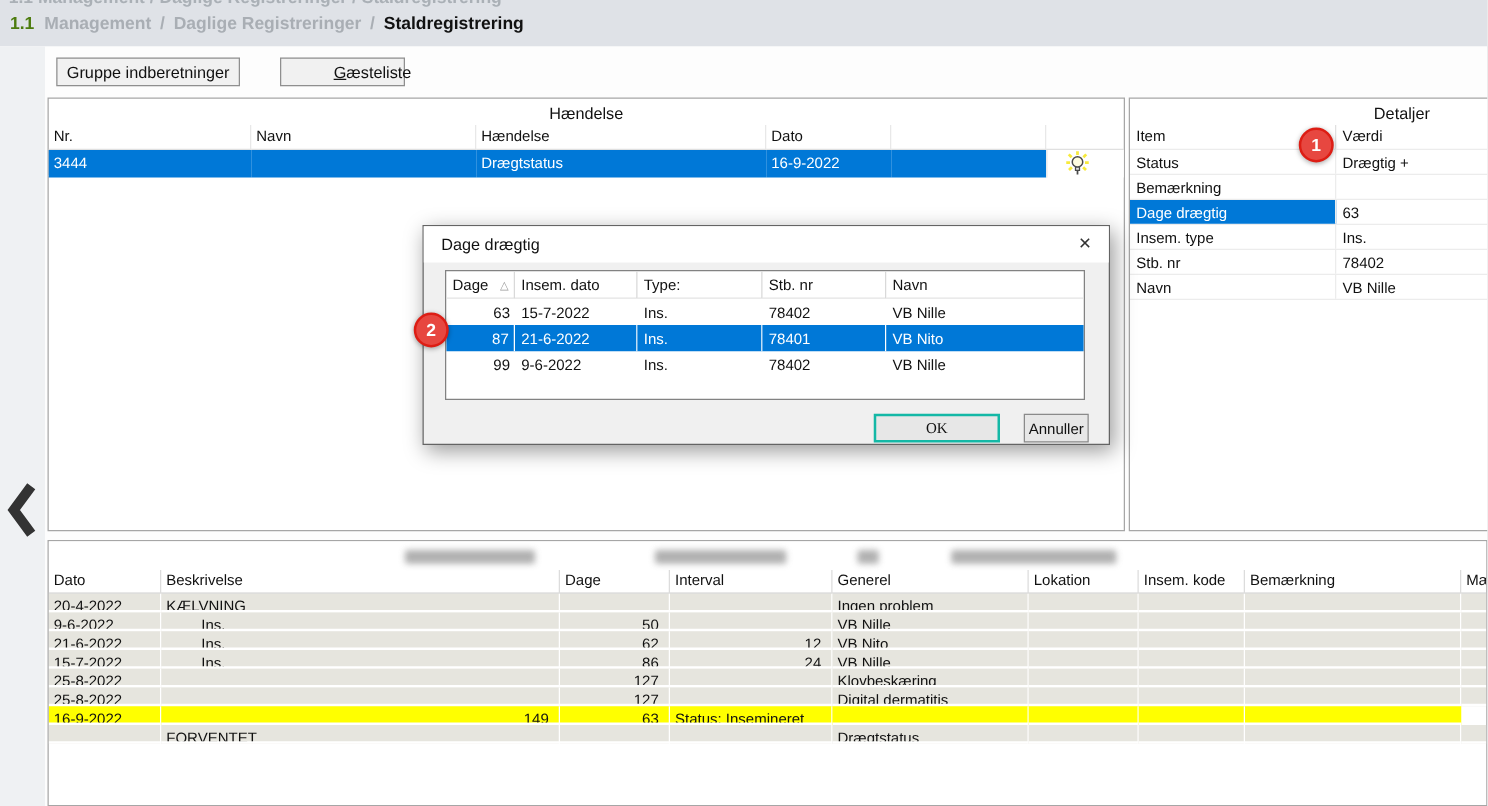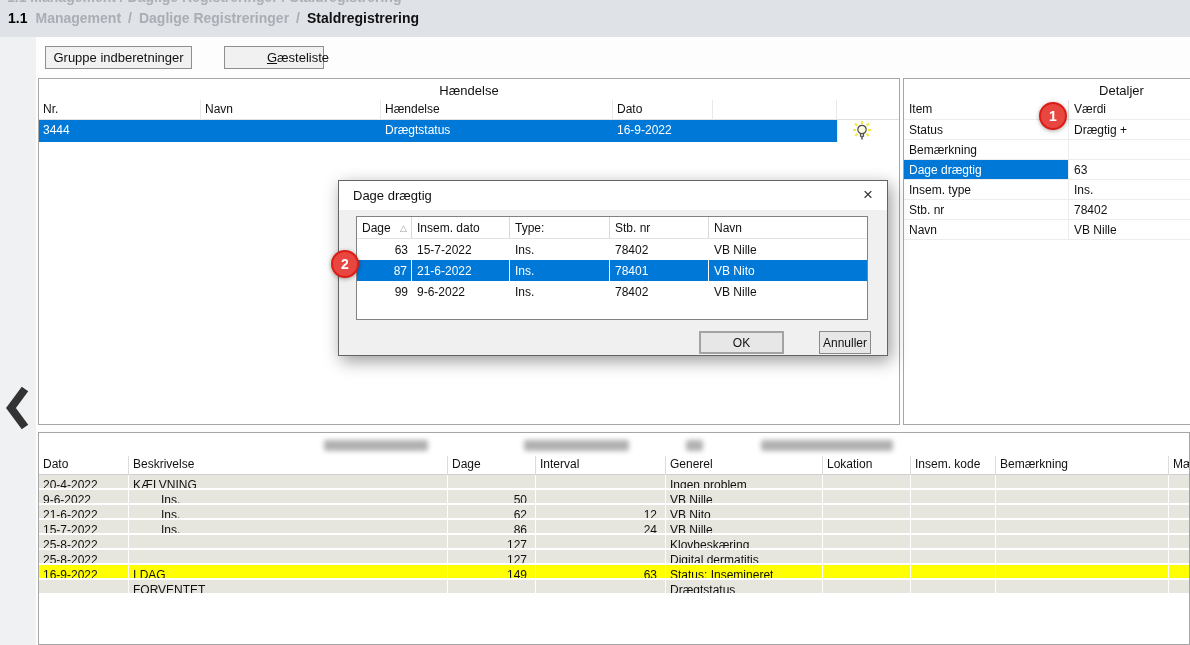--- a/index.html
+++ b/index.html
@@ -3,21 +3,21 @@
 <meta charset="utf-8">
 <style>
   * { box-sizing: border-box; margin: 0; padding: 0; }
   body { background:#cfcfcf; font-family:"Liberation Sans", sans-serif; }
   .frame { position:relative; width:1190px; height:645px; overflow:hidden; background:#fdfdfd; }
 
   
   .topbar { position:absolute; left:0; top:0; width:1190px; height:37px; background:#dfe2e7; overflow:hidden; }
   .clipped-line { position:absolute; left:7px; top:-11px; font-size:14px; font-weight:bold; color:#aab0b6; white-space:nowrap; }
   .breadcrumb { position:absolute; left:8px; top:10px; font-size:14px; font-weight:bold; white-space:nowrap; }
-  .bc-index { color:#000000; margin-right:8px; }
+  .bc-index { color:#4d7c0f; margin-right:8px; }
   .bc-dim { color:#a9aeb4; }
   .bc-sep { color:#a9aeb4; margin:0 7px; }
   .bc-active { color:#111; }
 
   .left-strip { position:absolute; left:0; top:37px; width:36px; height:608px; background:#eff1f3; }
   .nav-back { position:absolute; left:5px; top:384px; width:26px; height:48px; cursor:pointer; }
 
   
   .btn { position:absolute; height:23px; background:#f1f1f1; border:1px solid #8f8f8f; font-size:13px; color:#111;
          display:flex; align-items:center; justify-content:center; font-family:"Liberation Sans",sans-serif; }
@@ -71,21 +71,21 @@
   .dg-header > div:last-child { border-right:none; }
   .dg-header .hd-dage { display:flex; justify-content:space-between; padding-right:4px; }
   .sort-tri { color:#9a9a9a; font-size:9px; line-height:14px; }
   .dg-row { height:21px; cursor:default; }
   .dg-row > div { font-size:12px; color:#111; padding:4px 0 0 5px; overflow:hidden; }
   .dg-row .num { text-align:right; padding-right:4px; }
   .dg-row.selected > div { background:#0078d7; color:#fff; border-right:1px solid #fff; }
   .dg-row.selected > div:last-child { border-right:none; }
   .dlg-btn { position:absolute; height:23px; background:#e7e7e7; font-size:12px; color:#111;
              display:flex; align-items:center; justify-content:center; cursor:pointer; }
-  .dlg-ok { left:360px; top:150px; width:85px; border:2px solid #a3a3a3; }
+  .dlg-ok { left:360px; top:150px; width:101px; border:2px solid #14b8a6;font-family:Liberation Serif, serif; }
   .dlg-cancel { left:480px; top:150px; width:52px; border:1px solid #8a8a8a; }
 
   
   .history-panel { left:38px; top:432px; width:1152px; height:213px; overflow:hidden; }
   .info-strip { position:relative; height:23px; background:#fff; }
   .redact { position:absolute; top:7px; height:11px; background:#9d9d9d; opacity:.8; filter:blur(2.5px); border-radius:2px; }
   .hist-grid { display:grid; grid-template-columns:90px 319px 88px 130px 157px 88px 85px 173px 1fr; }
   .hist-header { height:19px; }
   .hist-header > div { font-size:12px; color:#111; padding:1px 0 0 4px; border-right:1px solid #dcdcdc; border-bottom:1px solid #cfcfcf; overflow:hidden; }
   .hist-header > div:last-child { border-right:none; }
@@ -315,21 +315,20 @@
       <div class="num">127</div>
       <div class="num"></div>
       <div>Digital dermatitis</div>
       <div></div>
         <div></div>
         <div></div>
         <div></div>
     </div>
     <div class="hist-grid hrow today">
       <div>16-9-2022</div>
-      <div>I DAG</div>
       <div class="num">149</div>
       <div class="num">63</div>
       <div>Status: Insemineret</div>
       <div></div>
         <div></div>
         <div></div>
         <div></div>
     </div>
     <div class="hist-grid hrow">
       <div></div>

